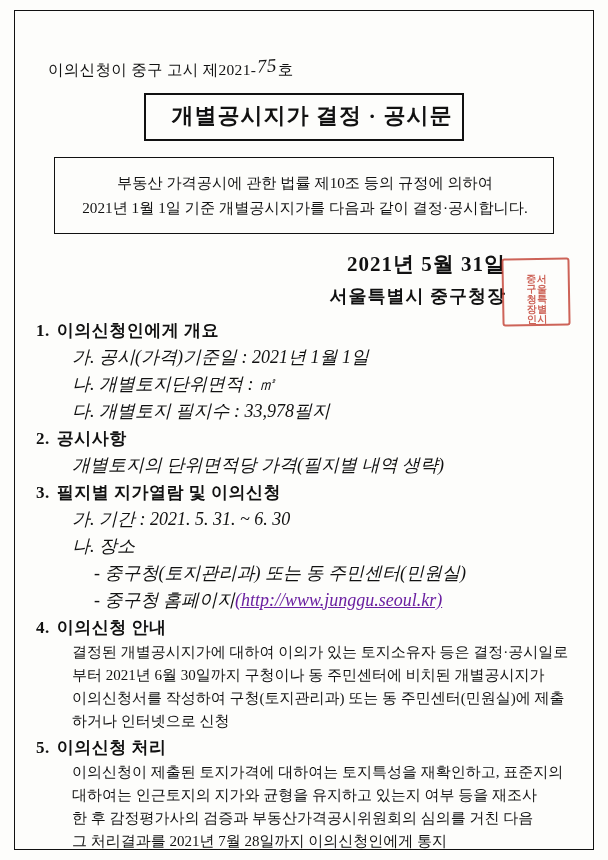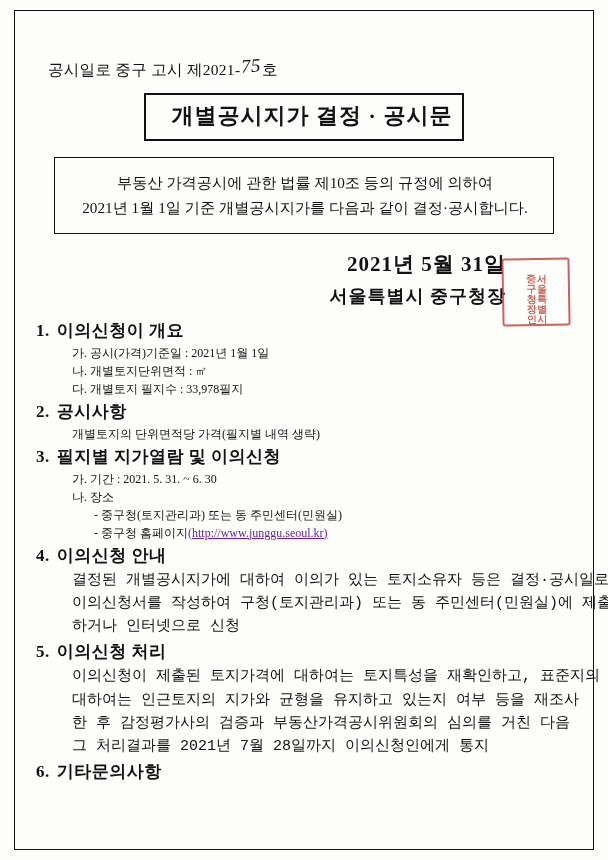--- a/index.html
+++ b/index.html
@@ -136,44 +136,45 @@
   .sec { margin-bottom: 2px; }
   .sec-head {
     font-size: 17px;
     font-weight: bold;
     letter-spacing: 0.5px;
     margin-left: 6px;
     margin-bottom: 2px;
   }
   .sec-head .no { margin-right: 7px; }
   .body-line {
-    font-size: 12px;
+    font-size: 18px;
     line-height: 1.5;
     margin-left: 42px;
     white-space: nowrap;
+    font-style: italic;
   }
   .body-line.sub   { margin-left: 64px; }
   .para {
     font-size: 15px;
     line-height: 1.55;
     margin-left: 42px;
   }
-  .para div { white-space: nowrap; font-family: Liberation Mono, monospace; }
+  .para div { white-space: nowrap; }
   .link { color: #6a1fa0; text-decoration: underline; }
 </style>
 </head>
 <body>
 
 <div id="page">
   <div id="sheet-border"></div>
 
   <div id="content">
 
     <div class="header-line">
-      <span>공시일로 중구 고시 제2021-</span><span class="num">75</span><span>호</span>
+      <span>이의신청이 중구 고시 제2021-</span><span class="num">75</span><span>호</span>
     </div>
 
     <div class="title-box">개별공시지가  결정 · 공시문</div>
 
     <div class="statement-box">
       <div>부동산 가격공시에 관한 법률 제10조 등의 규정에 의하여</div>
       <div>2021년 1월 1일 기준 개별공시지가를 다음과 같이 결정·공시합니다.</div>
     </div>
 
     <div class="issuer">
@@ -182,21 +183,21 @@
     </div>
 
     <div class="seal">
       <div class="seal-inner">서울특별시중구청장인</div>
     </div>
 
     <div class="sections">
 
       <div class="sec">
         <div class="sec-head">
-          <span class="no">1.</span><span>이의신청이 개요</span>
+          <span class="no">1.</span><span>이의신청인에게 개요</span>
         </div>
         <div class="body-line">가. 공시(가격)기준일 : 2021년 1월 1일</div>
         <div class="body-line"><span>나. 개별토지단위면적 :  ㎡</span></div>
         <div class="body-line">다. 개별토지 필지수 : 33,978필지</div>
       </div>
 
       <div class="sec">
         <div class="sec-head">
           <span class="no">2.</span><span>공시사항</span>
         </div>
@@ -214,20 +215,21 @@
           <span>- 중구청 홈페이지</span><span class="link">(http://www.junggu.seoul.kr)</span>
         </div>
       </div>
 
       <div class="sec">
         <div class="sec-head">
           <span class="no">4.</span><span>이의신청 안내</span>
         </div>
         <div class="para">
           <div>결정된 개별공시지가에 대하여 이의가 있는 토지소유자 등은 결정·공시일로</div>
+          <div>부터 2021년 6월 30일까지 구청이나 동 주민센터에 비치된 개별공시지가</div>
           <div>이의신청서를 작성하여 구청(토지관리과) 또는 동 주민센터(민원실)에 제출</div>
           <div>하거나 인터넷으로 신청</div>
         </div>
       </div>
 
       <div class="sec">
         <div class="sec-head">
           <span class="no">5.</span><span>이의신청 처리</span>
         </div>
         <div class="para">

